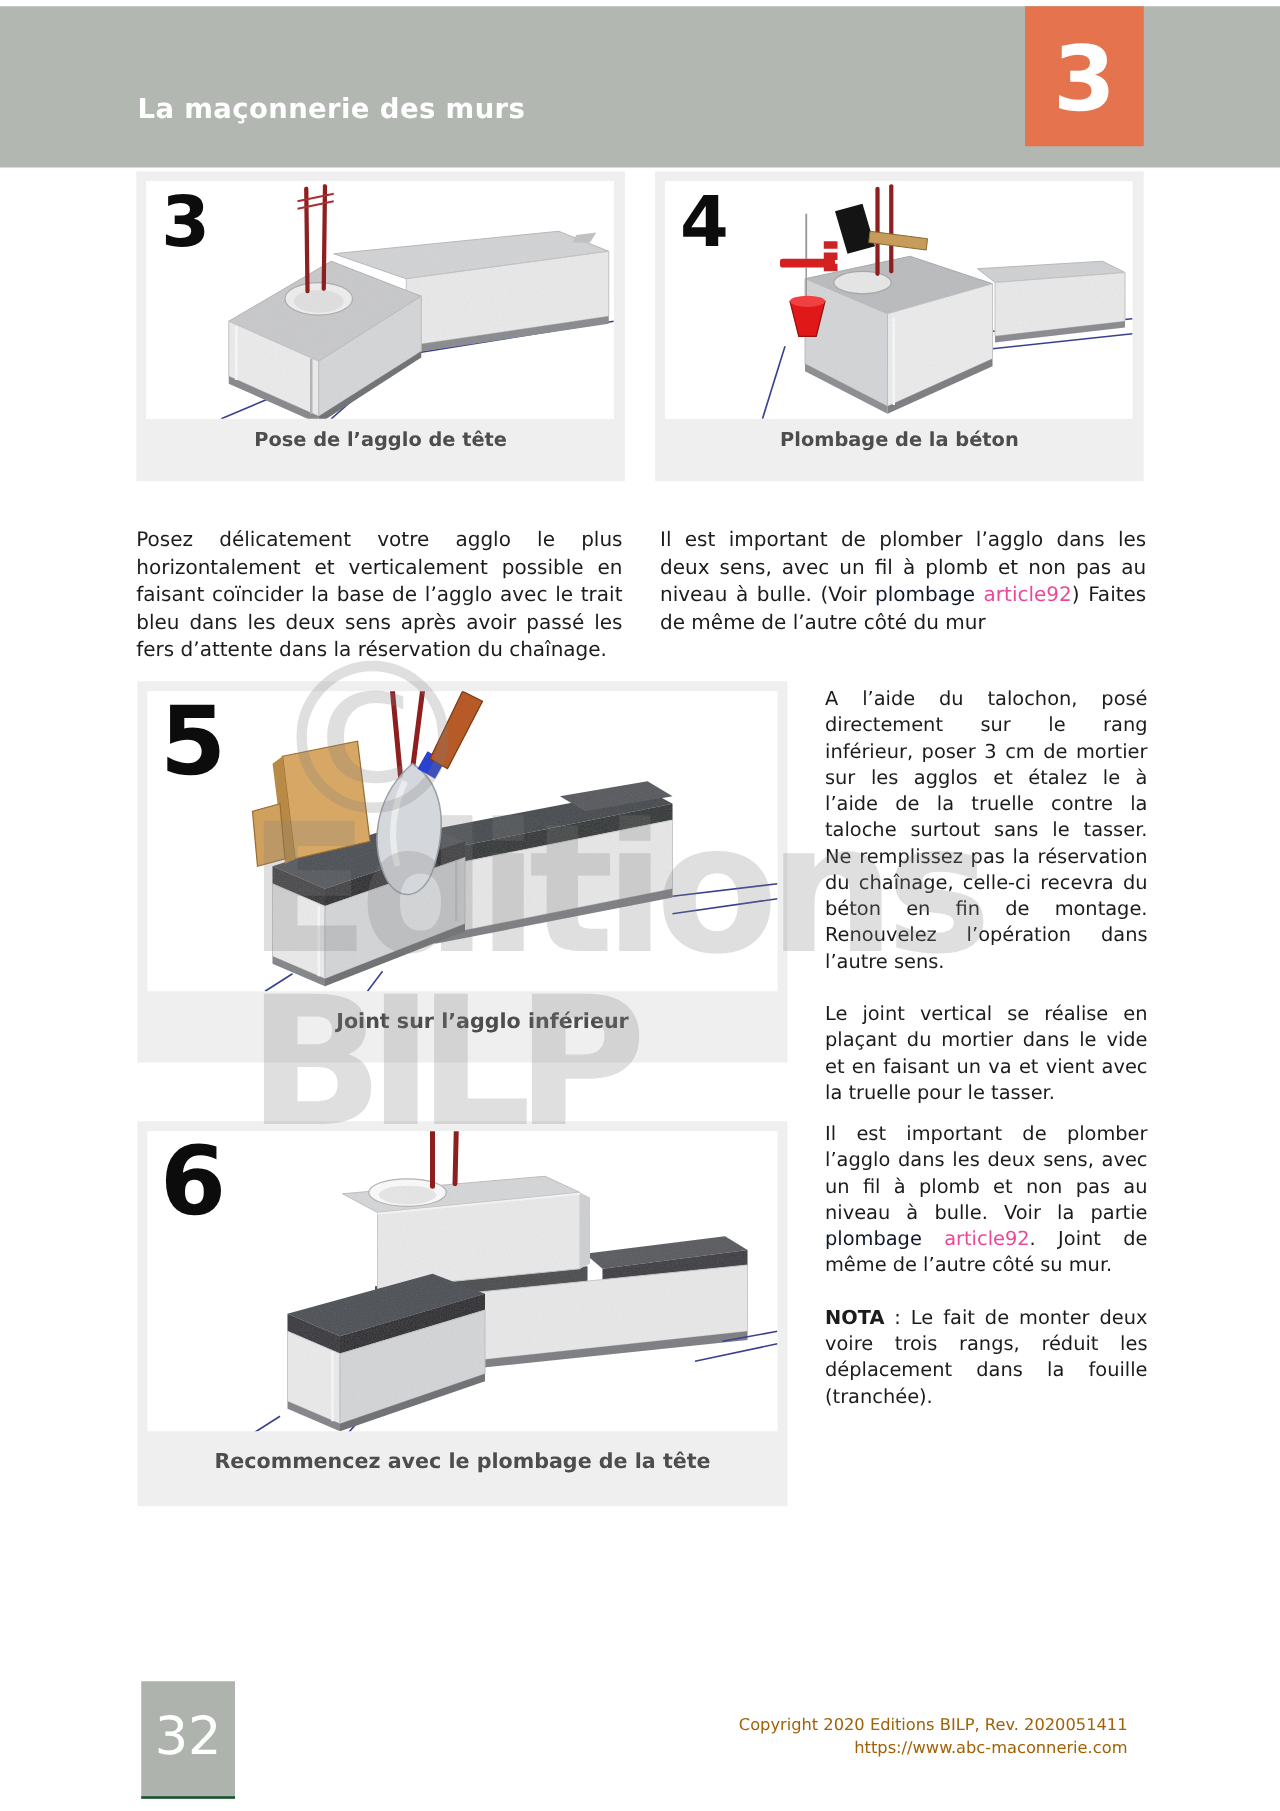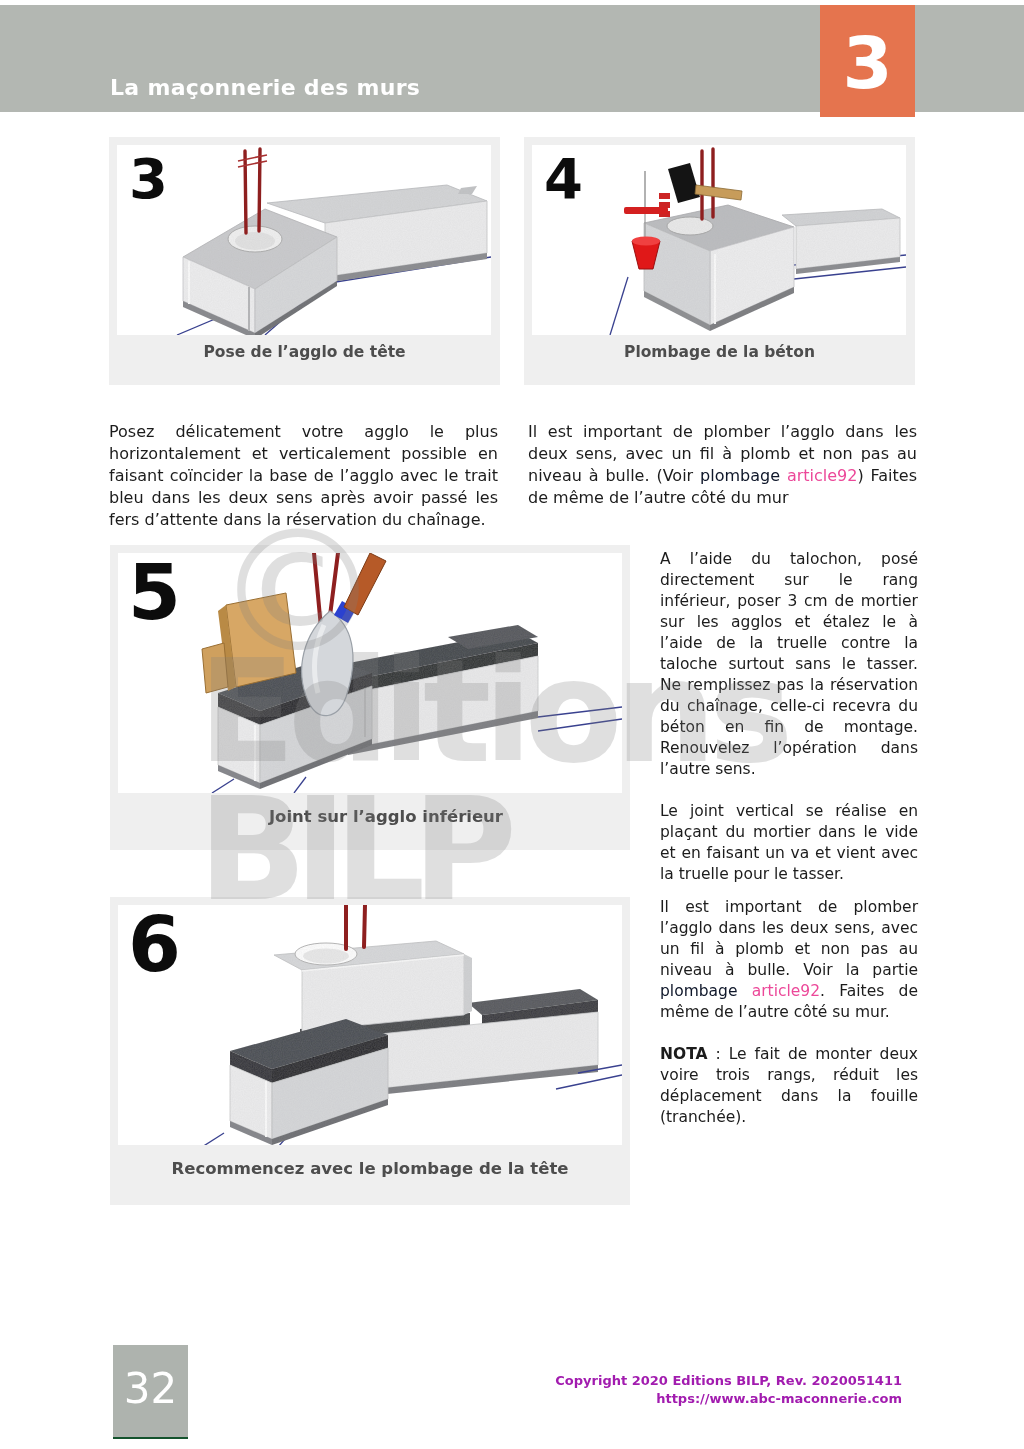--- a/index.html
+++ b/index.html
@@ -1,20 +1,20 @@
 <!DOCTYPE html>
 <html><head>
 <meta charset="utf-8">
 <style>
   html,body{margin:0;padding:0;background:#ffffff;}
   .page{position:relative;width:1024px;height:1449px;background:#ffffff;overflow:hidden;
         font-family:"DejaVu Sans","Liberation Sans",sans-serif;}
 
   
-  .band{position:absolute;left:0;top:5px;width:1024px;height:107px;background:#b3b7b2;}
+  .band{position:absolute;left:0;top:5px;width:1024px;height:129px;background:#b3b7b2;}
   .band-title{position:absolute;left:110px;top:70px;font-size:22px;font-weight:bold;color:#ffffff;letter-spacing:.3px;}
   .chapter-box{position:absolute;left:820px;top:5px;width:95px;height:112px;background:#e5744e;
                display:flex;align-items:center;justify-content:center;}
   .chapter-box span{font-size:72px;font-weight:bold;color:#ffffff;transform:translateY(2px);}
 
   
   .panel{position:absolute;background:#efefef;}
   .panel .fig{position:absolute;left:8px;top:8px;background:#ffffff;}
   .panel svg{display:block;}
   .fignum{position:absolute;color:#0c0c0c;font-weight:bold;line-height:1;}
@@ -47,21 +47,21 @@
   .watermark{position:absolute;left:0;top:0;width:100%;height:100%;pointer-events:none;z-index:6;
              color:rgba(128,128,128,0.25);font-weight:bold;}
   .wm-c{position:absolute;left:214px;top:508px;font-size:168px;line-height:1;font-weight:normal;}
   .wm-1{position:absolute;left:198px;top:640px;font-size:143px;line-height:1;letter-spacing:-8px;}
   .wm-2{position:absolute;left:198px;top:778px;font-size:143px;line-height:1;letter-spacing:-13px;}
 
   
   .pagebox{position:absolute;left:113px;top:1345px;width:75px;height:92px;background:#aeb3ae;
            border-bottom:2px solid #14532d;display:flex;align-items:center;justify-content:center;}
   .pagebox span{color:#ffffff;font-size:42px;transform:translateY(-3px);}
-  .copy{position:absolute;right:122px;top:1372px;text-align:right;font-size:13px;line-height:18px;color:#a21caf;font-weight:bold;}
+  .copy{position:absolute;right:122px;top:1372px;text-align:right;font-size:13px;line-height:18px;color:#a16207;}
 </style>
 </head>
 <body>
 
 <svg width="0" height="0" style="position:absolute" aria-hidden="true">
   <defs>
     <filter id="speckle" x="-5%" y="-5%" width="110%" height="110%">
       <feTurbulence type="fractalNoise" baseFrequency="0.9" numOctaves="2" seed="7" result="n"></feTurbulence>
       <feColorMatrix in="n" type="matrix" values="0 0 0 0 0.35  0 0 0 0 0.35  0 0 0 0 0.36  0 0 0 0.16 0" result="g"></feColorMatrix>
       <feComposite in="g" in2="SourceGraphic" operator="in" result="gc"></feComposite>
@@ -261,21 +261,21 @@
           <line x1="228" y1="0" x2="228" y2="44"></line>
           <line x1="247" y1="0" x2="246" y2="42"></line>
         </g>
       </svg>
     </div>
     <div class="fignum">6</div>
     <div class="caption">Recommencez avec le plombage de la tête</div>
   </div>
 
   <div class="sidecol" id="side6">
-    <p><span>Il est important de plomber l’agglo dans les deux sens, avec un fil à plomb et non pas au niveau à bulle. Voir la partie </span><span class="lnk">plombage</span><span class="ref"> article92</span><span>. Faites de même de l’autre côté su mur.</span></p>
+    <p><span>Il est important de plomber l’agglo dans les deux sens, avec un fil à plomb et non pas au niveau à bulle. Voir la partie </span><span class="lnk">plombage</span><span class="ref"> article92</span><span>. Joint de même de l’autre côté su mur.</span></p>
     <p><span class="nota-label">NOTA</span><span> : Le fait de monter deux voire trois rangs, réduit les déplacement dans la fouille (tranchée).</span></p>
   </div>
 
   <div class="watermark">
     <div class="wm-c">©</div>
     <div class="wm-1">Editions</div>
     <div class="wm-2">BILP</div>
   </div>
 
   <div class="pagebox">

